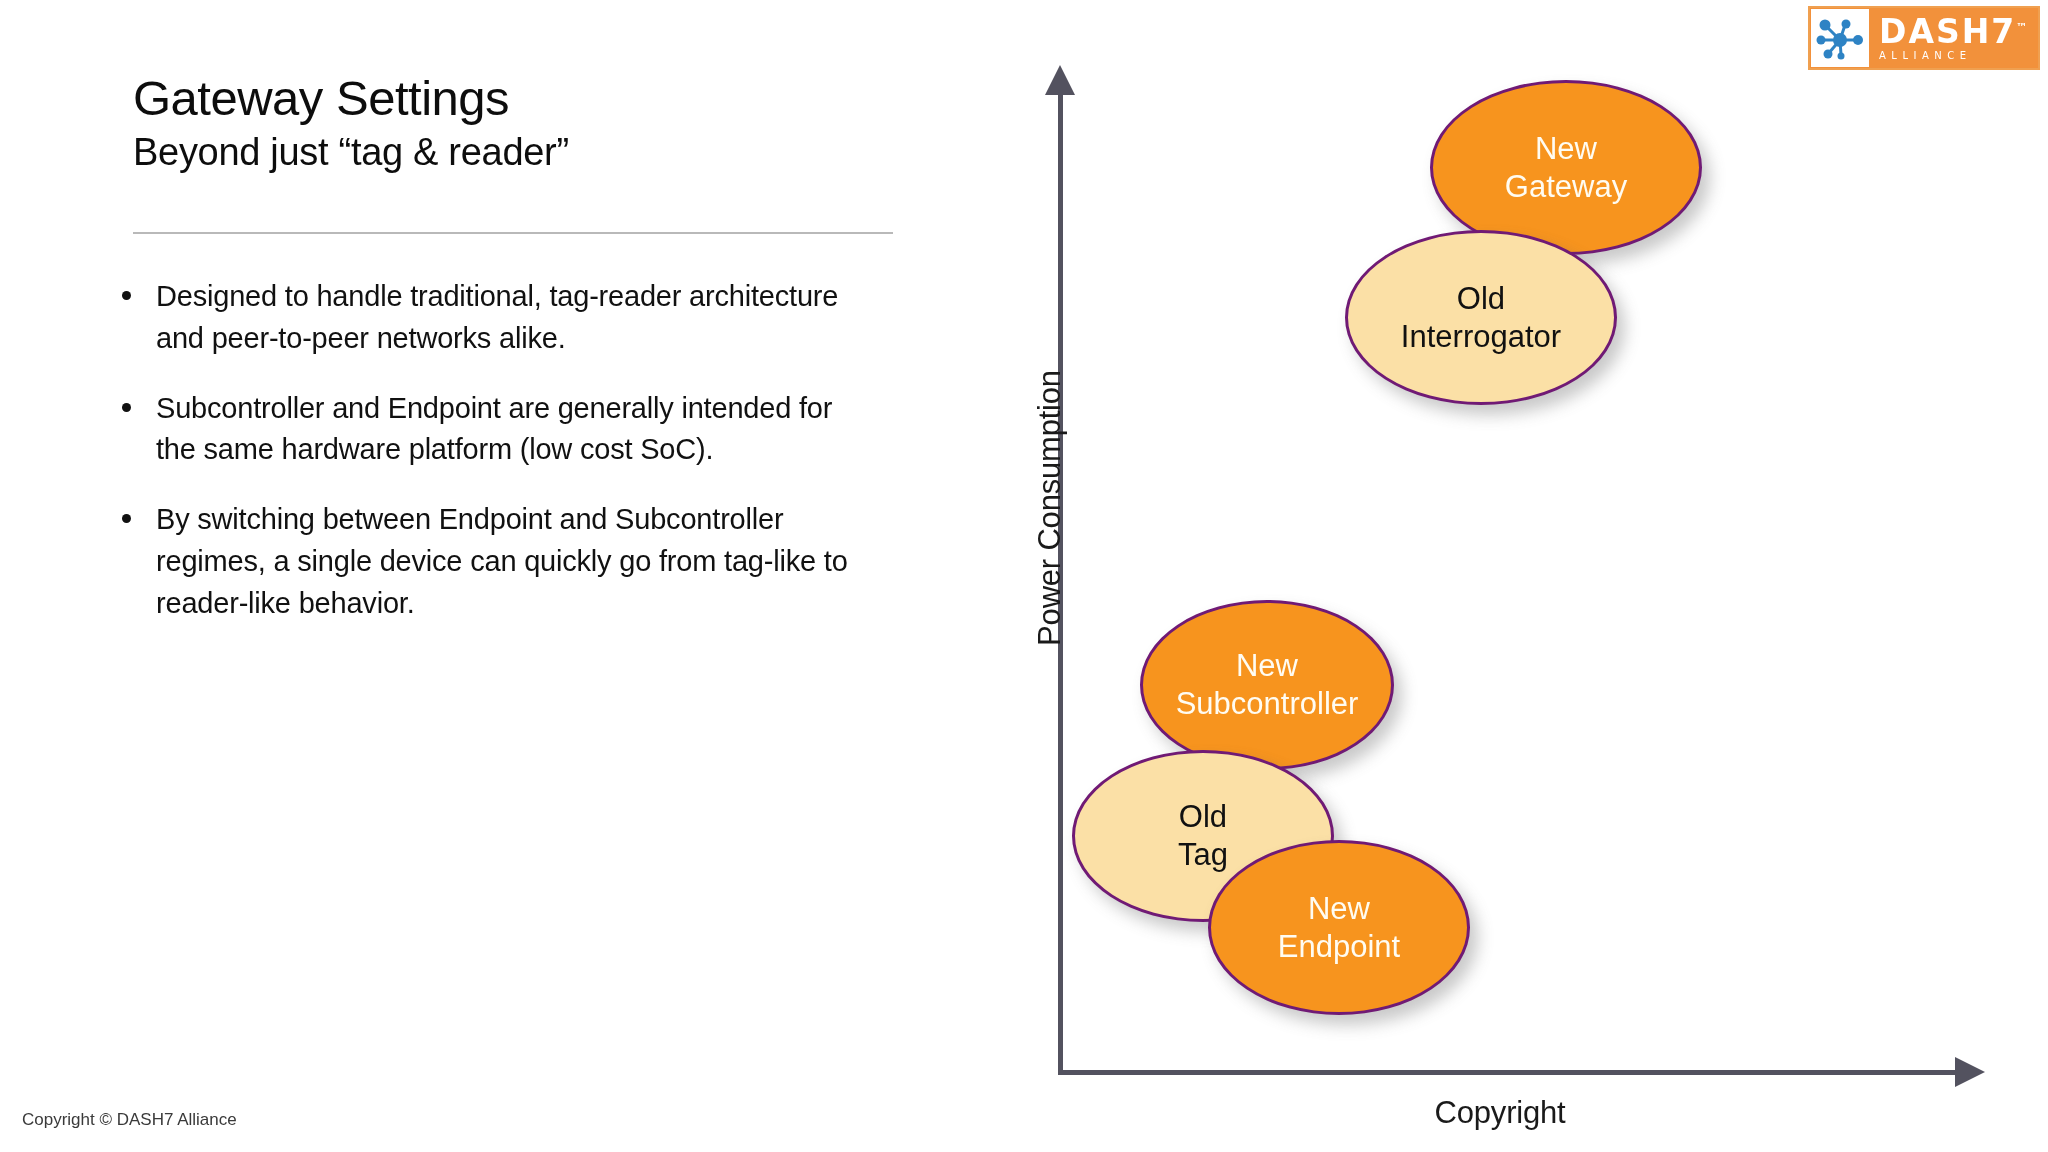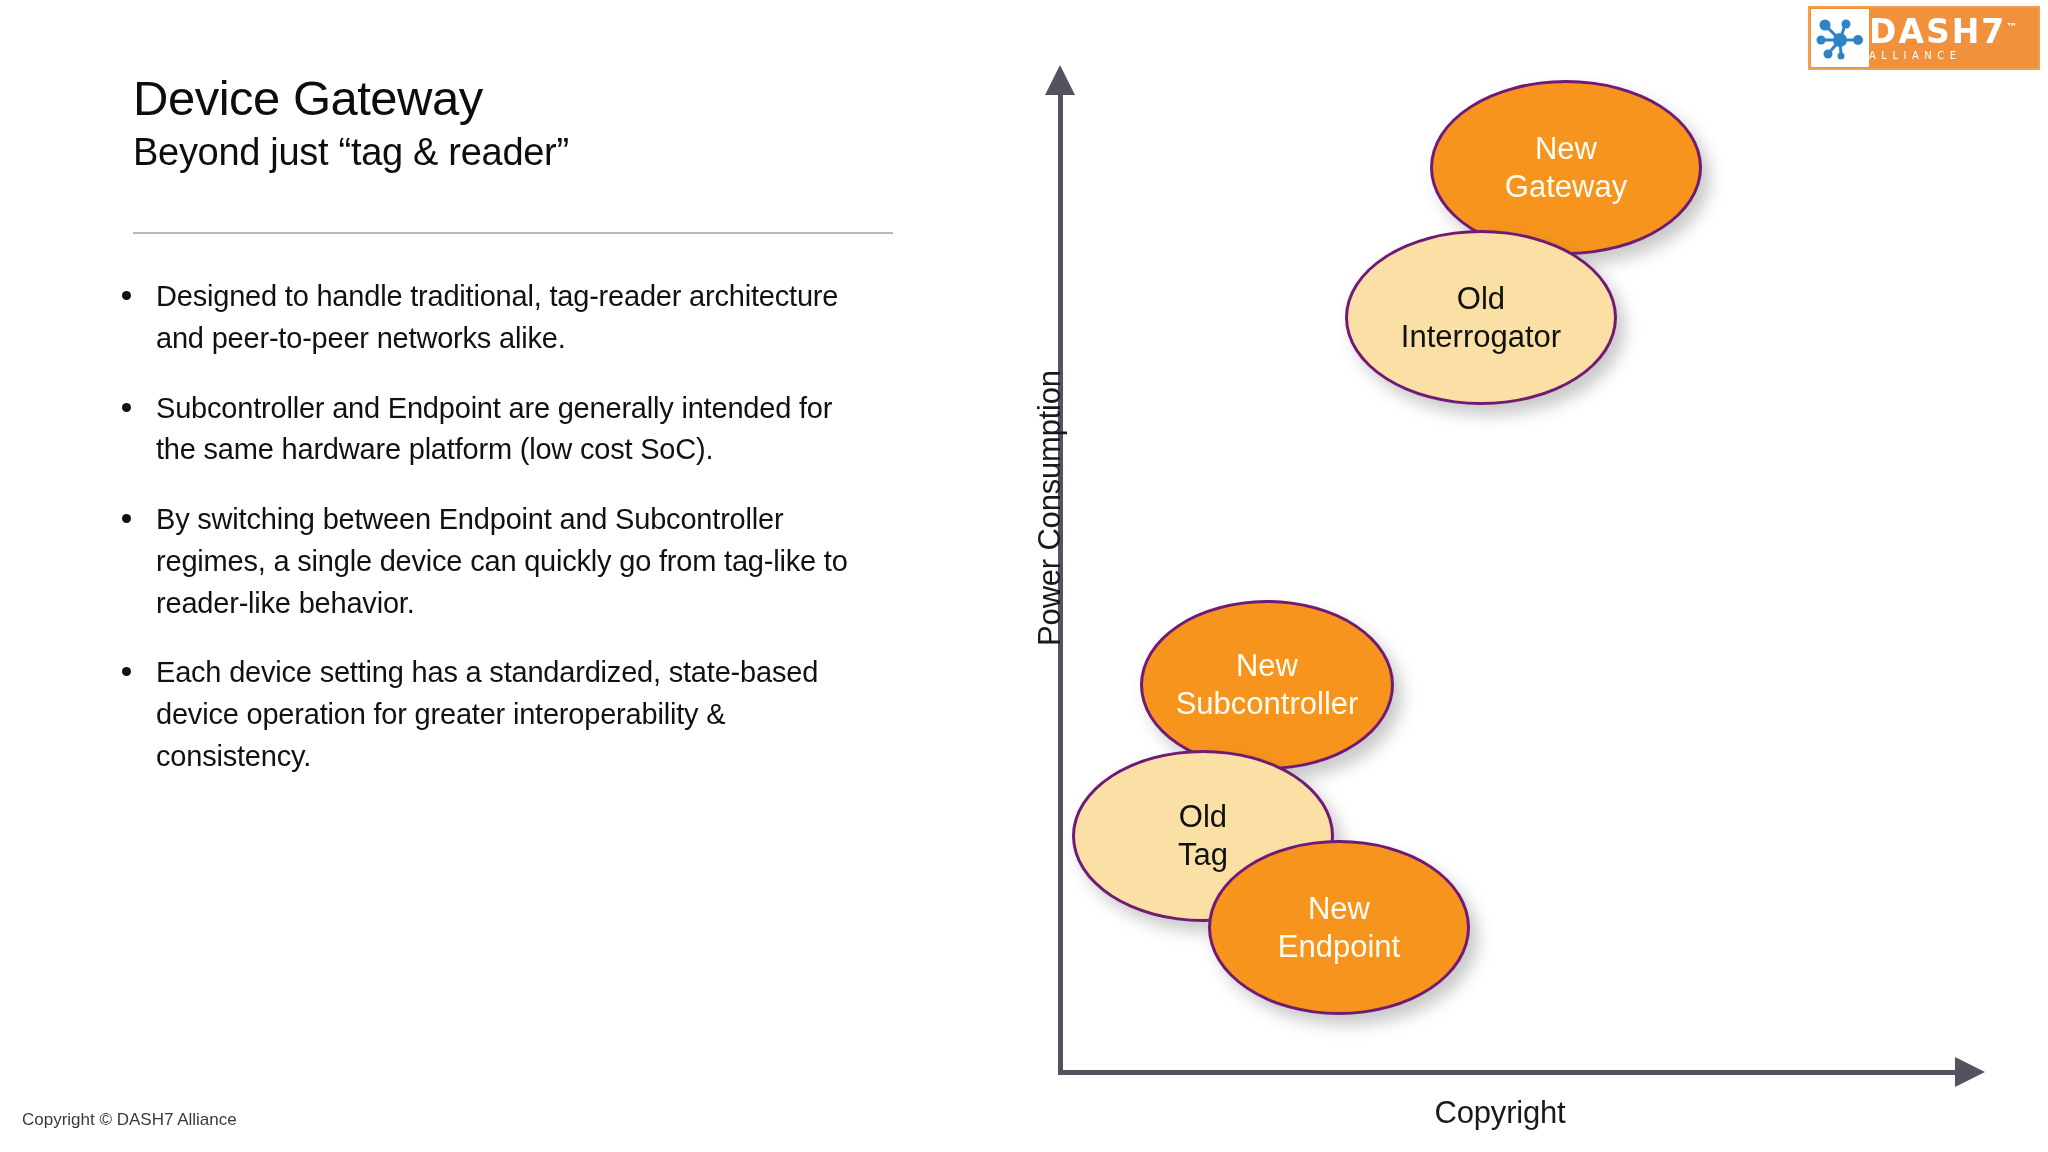--- a/index.html
+++ b/index.html
@@ -40,20 +40,21 @@
     display: flex;
     align-items: center;
     justify-content: center;
     flex: 0 0 auto;
   }
   #logo-text {
     flex: 1 1 auto;
     display: flex;
     flex-direction: column;
     justify-content: center;
+    padding-left: 10px;
   }
   #logo-title {
     font-size: 33px;
     font-weight: bold;
     color: #ffffff;
     letter-spacing: 2px;
     line-height: 1;
     position: relative;
     font-family: "DejaVu Sans", sans-serif;
   }
@@ -250,41 +251,37 @@
         </g>
       </svg>
     </div>
     <div id="logo-text">
       <div id="logo-title"><span>DASH7</span><span id="logo-tm">™</span></div>
       <div id="logo-sub">ALLIANCE</div>
     </div>
   </div>
 
   <div id="headline">
-    <div id="title">Device Gateway</div>
+    <div id="title">Gateway Settings</div>
     <div id="subtitle">Beyond just “tag &amp; reader”</div>
   </div>
   <div id="rule"></div>
 
   <div id="bullets">
     <div class="bullet">
       <span class="dot"></span>
       <span>Designed to handle traditional, tag-reader architecture and peer-to-peer networks alike.</span>
     </div>
     <div class="bullet">
       <span class="dot"></span>
       <span>Subcontroller and Endpoint are generally intended for the same hardware platform (low cost SoC).</span>
     </div>
     <div class="bullet">
       <span class="dot"></span>
       <span>By switching between Endpoint and Subcontroller regimes, a single device can quickly go from tag-like to reader-like behavior.</span>
-    </div>
-    <div class="bullet">
-      <span class="dot"></span>
-      <span>Each device setting has a standardized, state-based device operation for greater interoperability &amp; consistency.</span>
     </div>
   </div>
 
   <div id="copyright">Copyright © DASH7 Alliance</div>
 
   <div id="chart">
     <div id="axis-y"></div>
     <div id="axis-y-arrow"></div>
     <div id="axis-x"></div>
     <div id="axis-x-arrow"></div>

